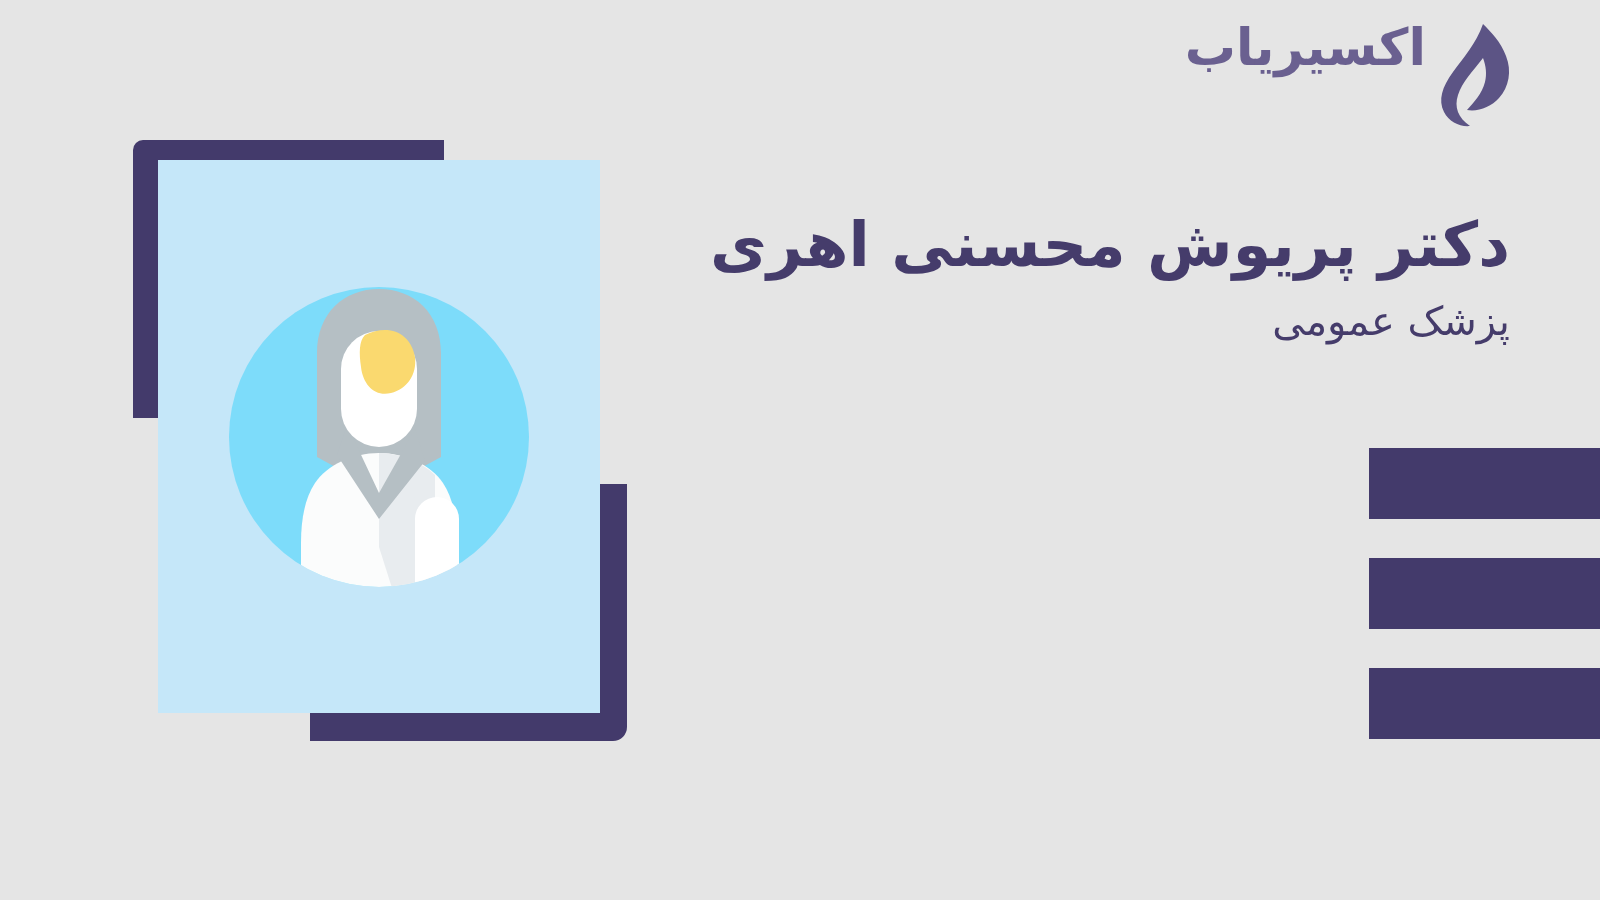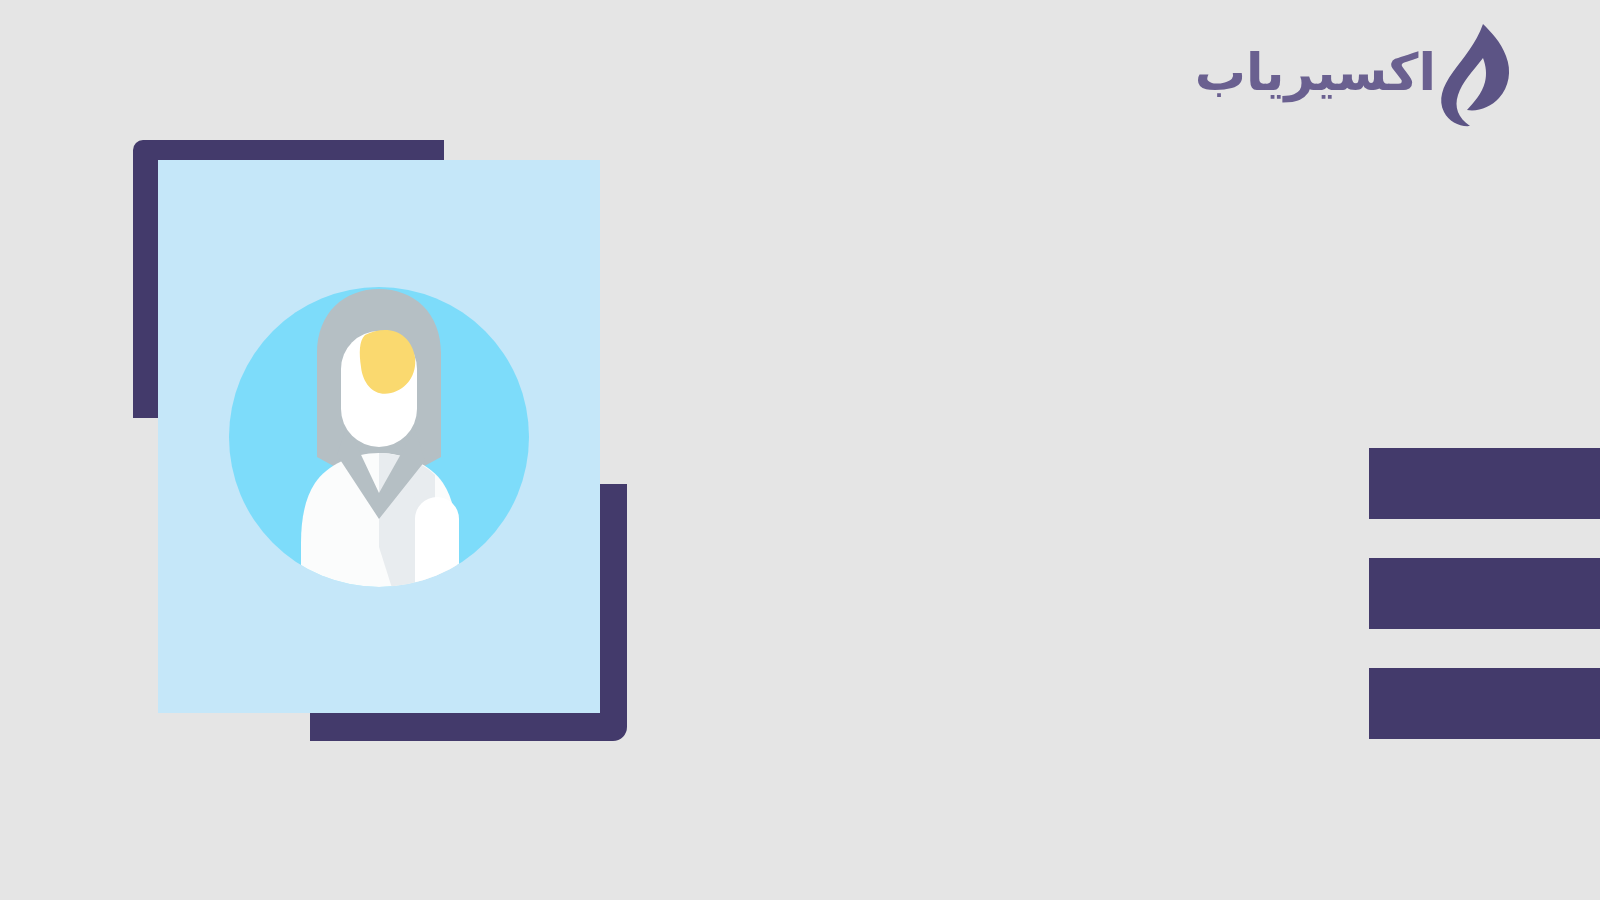--- a/index.html
+++ b/index.html
@@ -22,21 +22,21 @@
     background: #e5e5e5;
   }
 
   
   .brand {
     position: absolute;
     top: 22px;
     right: 88px;
     display: flex;
     flex-direction: row;
-    align-items: center;
+    gap: 10px;
     direction: rtl;
   }
   .brand-mark {
     width: 76px;
     height: 106px;
     display: block;
     flex: 0 0 auto;
   }
   .brand-text {
     font-family: "DejaVu Sans", "Liberation Sans", sans-serif;
@@ -153,20 +153,24 @@
 <div class="stage">
 
   <div class="brand">
     <svg class="brand-mark" viewBox="0 0 76 106" aria-hidden="true">
       <path d="M47 2 C40 22 27 36 17 50 C6 65 2 78 8 90 C13 100 24 105 34 104 C22 96 18 85 22 73 C26 60 37 49 47 36 C50 44 51 52 49 60 C46 72 38 80 31 88 C42 90 55 85 63 76 C73 65 76 49 70 34 C65 20 55 10 47 2 Z" fill="#5c5485"></path>
       <path d="M45 40 C38 50 31 59 29 69 C27 79 31 88 38 93 C34 83 36 74 41 65 C45 57 50 50 52 44 C50 42 47 41 45 40 Z" fill="#e5e5e5" opacity="0.0"></path>
     </svg>
     <div class="brand-text">اکسیریاب</div>
   </div>
 
+  <div class="headings">
+    <h1 class="doctor-name">دکتر پریوش محسنی اهری</h1>
+    <div class="doctor-specialty">پزشک عمومی</div>
+  </div>
 
   <div class="bar-stack">
     <div class="deco-bar b1"></div>
     <div class="deco-bar b2"></div>
     <div class="deco-bar b3"></div>
   </div>
 
   <div class="illustration">
     <div class="frame-back"></div>
     <div class="frame-front"></div>

